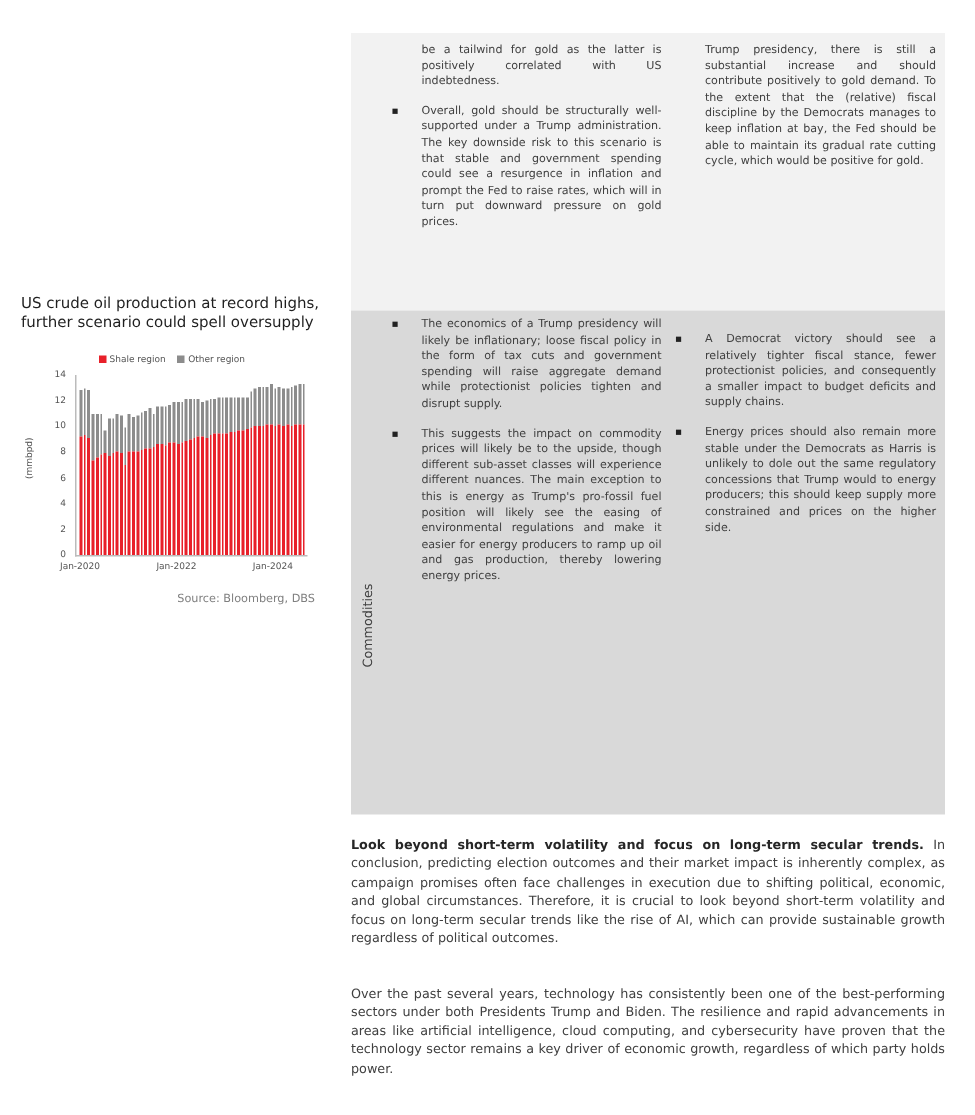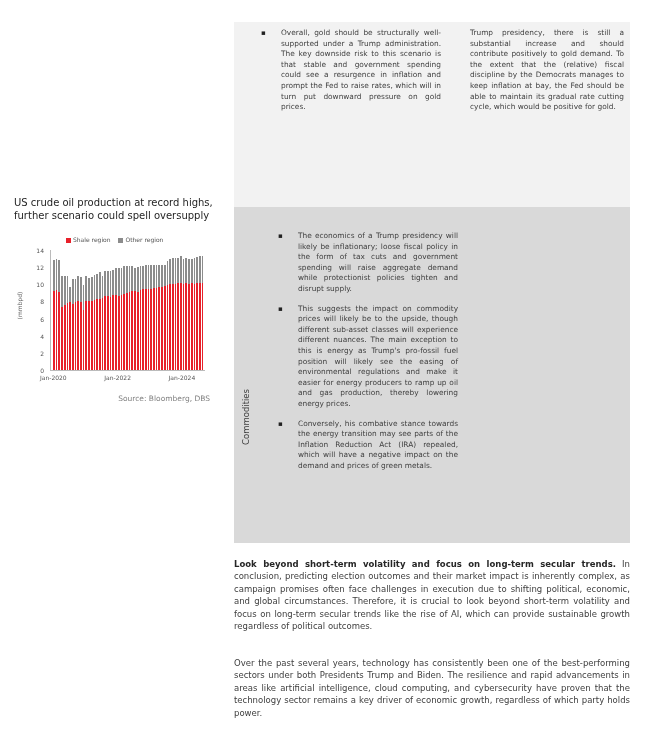--- a/index.html
+++ b/index.html
@@ -291,35 +291,37 @@
   <div class="xticks" id="xticks">
       <div class="xtick" style="left: 3.33929px;">Jan-2020</div>
       <div class="xtick" style="left: 67.625px;">Jan-2022</div>
       <div class="xtick" style="left: 131.911px;">Jan-2024</div>
     </div>
   <div class="source">Source: Bloomberg, DBS</div>
 </div>
 
 <div class="panel panel-top">
   <div class="col" id="gold-left" style="left:47px; top:6px; width:160px;">
+      <p>be a tailwind for gold as the latter is positively correlated with US indebtedness.</p>
       <p class="bullet">Overall, gold should be structurally well-supported under a Trump administration. The key downside risk to this scenario is that stable and government spending could see a resurgence in inflation and prompt the Fed to raise rates, which will in turn put downward pressure on gold prices.</p>
     </div>
   <div class="col" id="gold-right" style="left:236px; top:6px; width:154px;">
       <p>Trump presidency, there is still a substantial increase and should contribute positively to gold demand. To the extent that the (relative) fiscal discipline by the Democrats manages to keep inflation at bay, the Fed should be able to maintain its gradual rate cutting cycle, which would be positive for gold.</p>
     </div>
 </div>
 <div class="panel panel-bottom">
   <div class="vlabel">
       <span>Commodities</span>
     </div>
-  <div class="col" id="com-left" style="left:47px; top:24px; width:160px;margin-left:17px;">
+  <div class="col" id="com-left" style="left:47px; top:4px; width:160px;">
       <p class="bullet">The economics of a Trump presidency will likely be inflationary; loose fiscal policy in the form of tax cuts and government spending will raise aggregate demand while protectionist policies tighten and disrupt supply.</p>
       <p class="bullet">This suggests the impact on commodity prices will likely be to the upside, though different sub-asset classes will experience different nuances. The main exception to this is energy as Trump's pro-fossil fuel position will likely see the easing of environmental regulations and make it easier for energy producers to ramp up oil and gas production, thereby lowering energy prices.</p>
-      <p class="bullet">Conversely, his combative stance towards the energy transition may see parts of the Inflation Reduction Act (IRA) repealed, which will have a negative impact on the demand and prices of green metals.</p>
     </div>
   <div class="col" id="com-right" style="left:236px; top:14px; width:154px;">
+      <p class="bullet">A Democrat victory should see a relatively tighter fiscal stance, fewer protectionist policies, and consequently a smaller impact to budget deficits and supply chains.</p>
+      <p class="bullet">Energy prices should also remain more stable under the Democrats as Harris is unlikely to dole out the same regulatory concessions that Trump would to energy producers; this should keep supply more constrained and prices on the higher side.</p>
     </div>
 </div>
 
 <div class="body-text" style="top:558px;">
   <b>Look beyond short-term volatility and focus on long-term secular trends.</b><span> In conclusion, predicting election outcomes and their market impact is inherently complex, as campaign promises often face challenges in execution due to shifting political, economic, and global circumstances. Therefore, it is crucial to look beyond short-term volatility and focus on long-term secular trends like the rise of AI, which can provide sustainable growth regardless of political outcomes.</span>
 </div>
 <div class="body-text" style="top:657px;">Over the past several years, technology has consistently been one of the best-performing sectors under both Presidents Trump and Biden.  The resilience and rapid advancements in areas like artificial intelligence, cloud computing, and cybersecurity have proven that the technology sector remains a key driver of economic growth, regardless of which party holds power.</div>
 
 </body></html>

